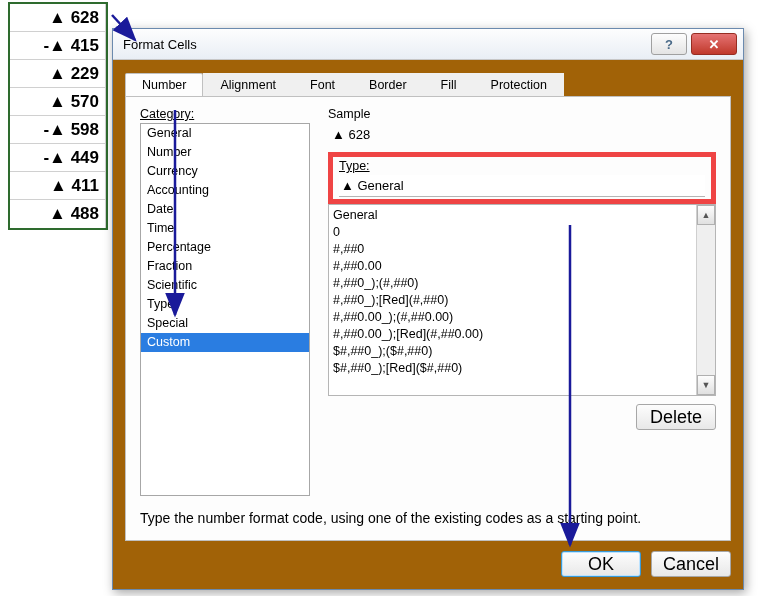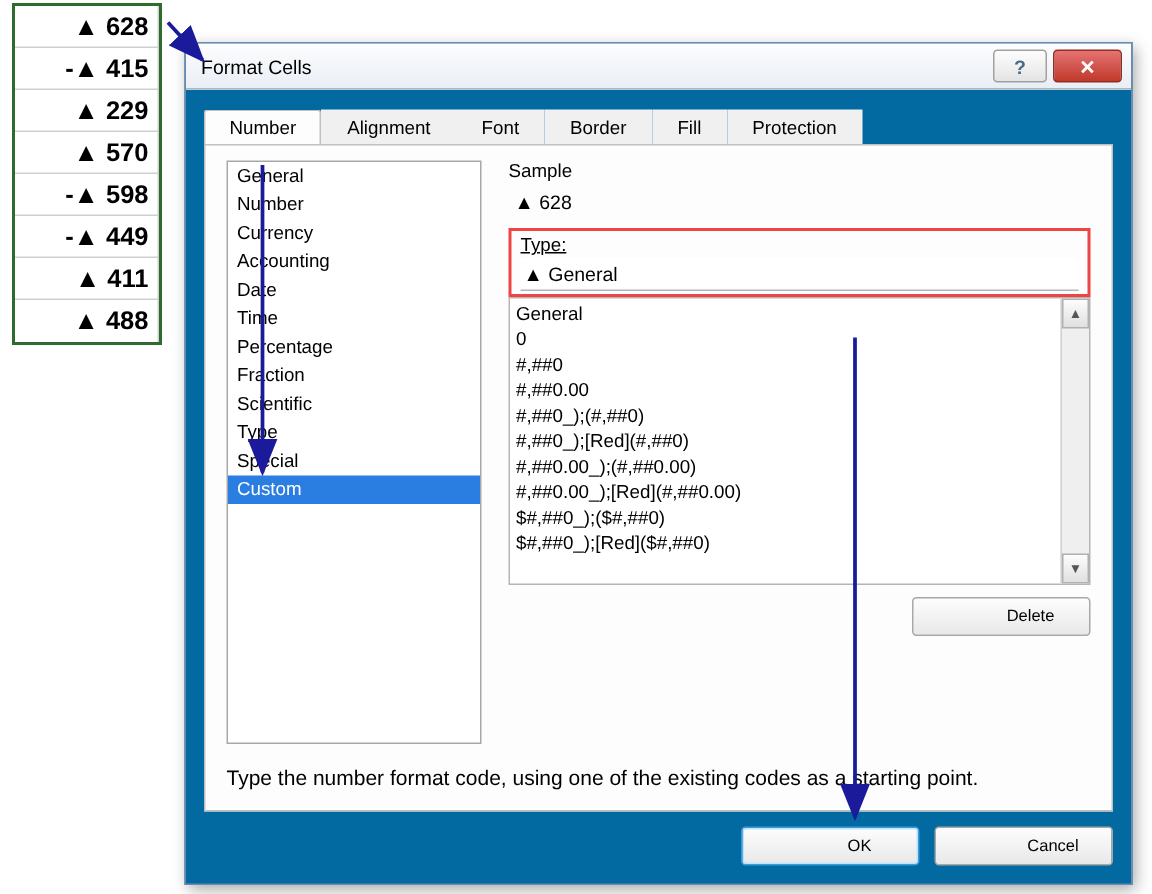--- a/index.html
+++ b/index.html
@@ -46,25 +46,25 @@
       linear-gradient(to right, #e8e8e8 1px, transparent 1px),
       linear-gradient(to bottom, #e8e8e8 1px, transparent 1px);
     background-size: 98px 30px;
     background-position: 8px 2px;
     z-index: -1;
   }
 
   
   .dialog {
     position: absolute;
-    left: 123px;
+    left: 112px;
     top: 28px;
     width: 630px;
     height: 560px;
-    background: #0369a1;
+    background: #a16207;
     border: 1px solid #6b8aae;
     box-shadow: 2px 3px 10px rgba(0,0,0,0.35);
     display: flex;
     flex-direction: column;
   }
   .titlebar {
     height: 30px;
     background: linear-gradient(#fdfdfe, #e9eef5);
     border-bottom: 1px solid #c7c7c7;
     display: flex;
@@ -157,21 +157,21 @@
   .col-right { flex: 1; display: flex; flex-direction: column; }
   .sample-box {
     margin-top: 0;
   }
   .sample-label { font-size: 12.5px; }
   .sample-value {
     padding: 6px 2px 10px 4px;
     font-size: 13px;
   }
   .type-group {
-    border: 2px solid #ef4444;
+    border: 5px solid #ef4444;
     padding: 2px 6px 2px 6px;
     margin-bottom: 0;
   }
   .type-label { font-size: 12.5px; }
   .type-input {
     width: 100%;
     box-sizing: border-box;
     border: 1px solid #b5b5b5;
     border-top: none; border-left: none; border-right: none;
     background: #fff;
@@ -217,25 +217,24 @@
     display: flex;
     justify-content: flex-end;
     padding: 8px 0 0 0;
   }
   .btn {
     min-width: 78px;
     height: 24px;
     background: linear-gradient(#fdfdfd, #e8e8e8);
     border: 1px solid #a7a7a7;
     border-radius: 3px;
-    font-size: 11px;
+    font-size: 18px;
     display: inline-flex;
     align-items: center;
     justify-content: center;
-    padding-left: 39px;
   }
 
   .hint {
     font-size: 14px;
     padding: 14px 0 4px 0;
   }
 
   .dlg-buttons {
     display: flex;
     justify-content: flex-end;
@@ -284,20 +283,21 @@
     <div class="tab">Alignment</div>
     <div class="tab">Font</div>
     <div class="tab">Border</div>
     <div class="tab">Fill</div>
     <div class="tab">Protection</div>
   </div>
 
   <div class="panel">
     <div class="panel-columns">
       <div class="col-left">
+        <div class="lbl"><u>Category:</u></div>
         <div class="listbox">
           <div>General</div>
           <div>Number</div>
           <div>Currency</div>
           <div>Accounting</div>
           <div>Date</div>
           <div>Time</div>
           <div>Percentage</div>
           <div>Fraction</div>
           <div>Scientific</div>

